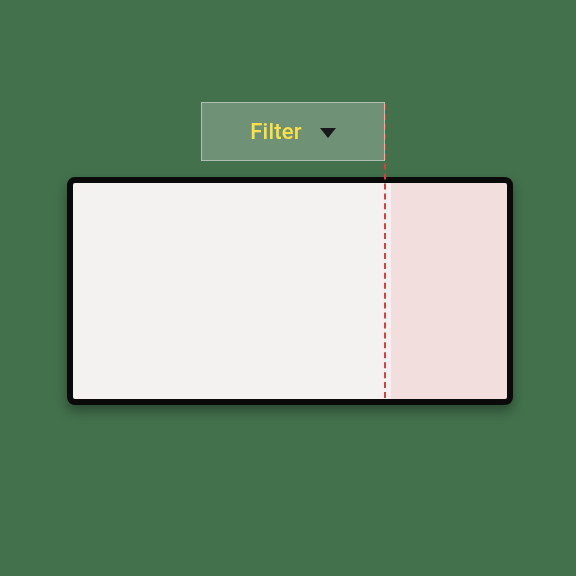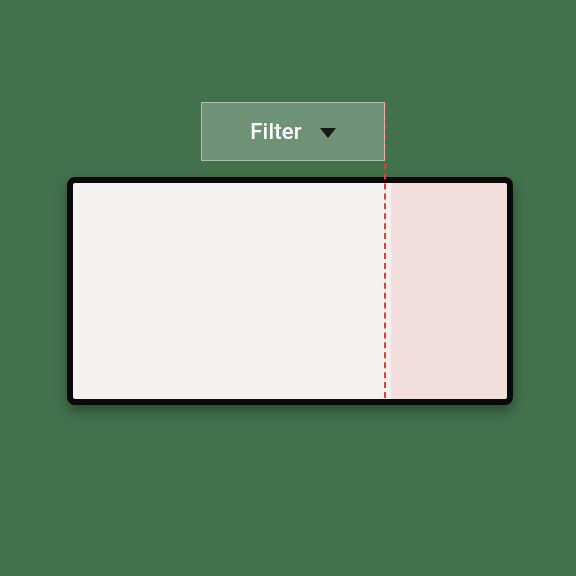--- a/index.html
+++ b/index.html
@@ -11,21 +11,21 @@
     background:rgba(245,245,245,0.25);
     border:1px solid rgba(230,230,230,0.55);
     display:flex;align-items:center;justify-content:center;
     gap:18px;
     box-sizing:border-box;
     cursor:pointer;
   }
   .filter-btn .label{
     font-size:22px;
     font-weight:500;
-    color:#ffffff;
+    color:#fde047;
     letter-spacing:0.2px;
   }
   .filter-btn .caret{
     width:0;height:0;
     border-left:8px solid transparent;
     border-right:8px solid transparent;
     border-top:10px solid #18181a;
     margin-top:2px;
   }
   .panel{

